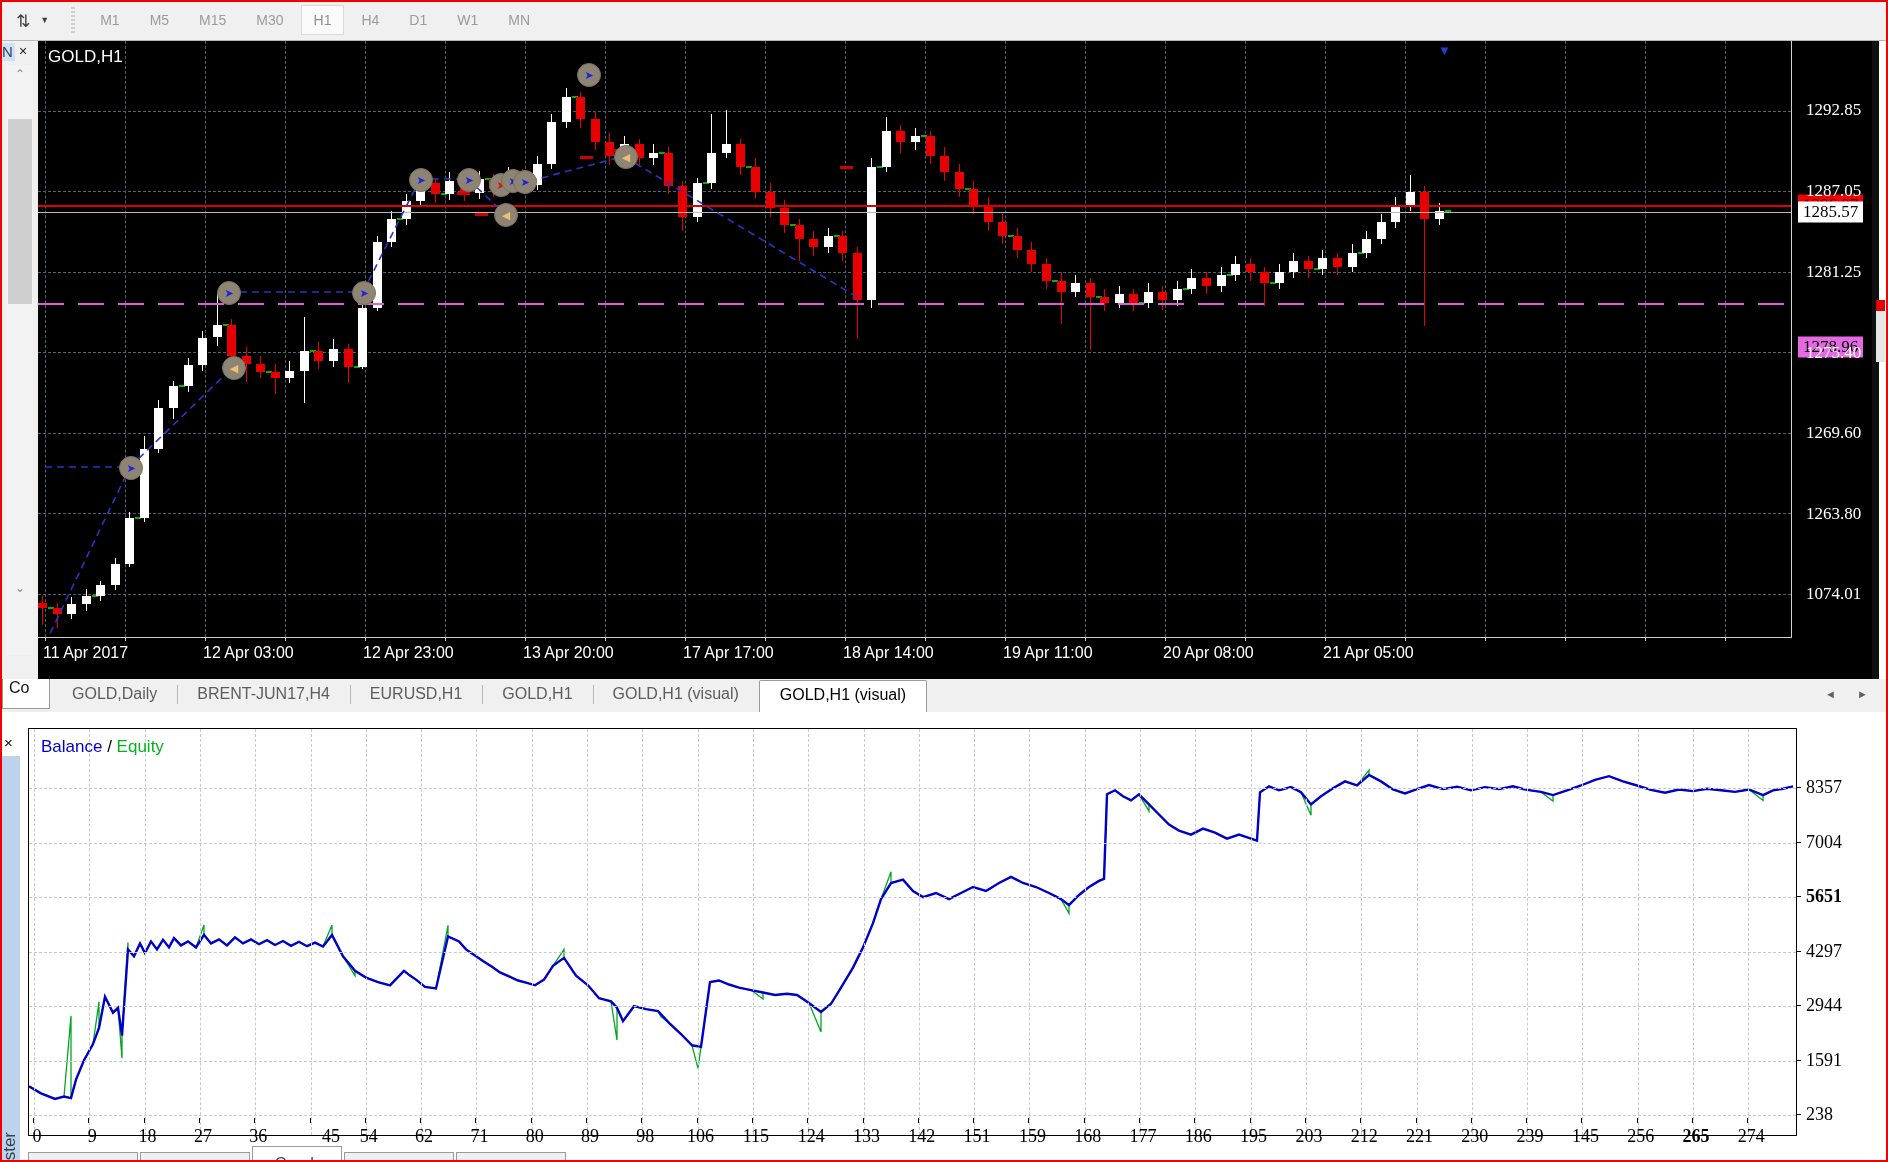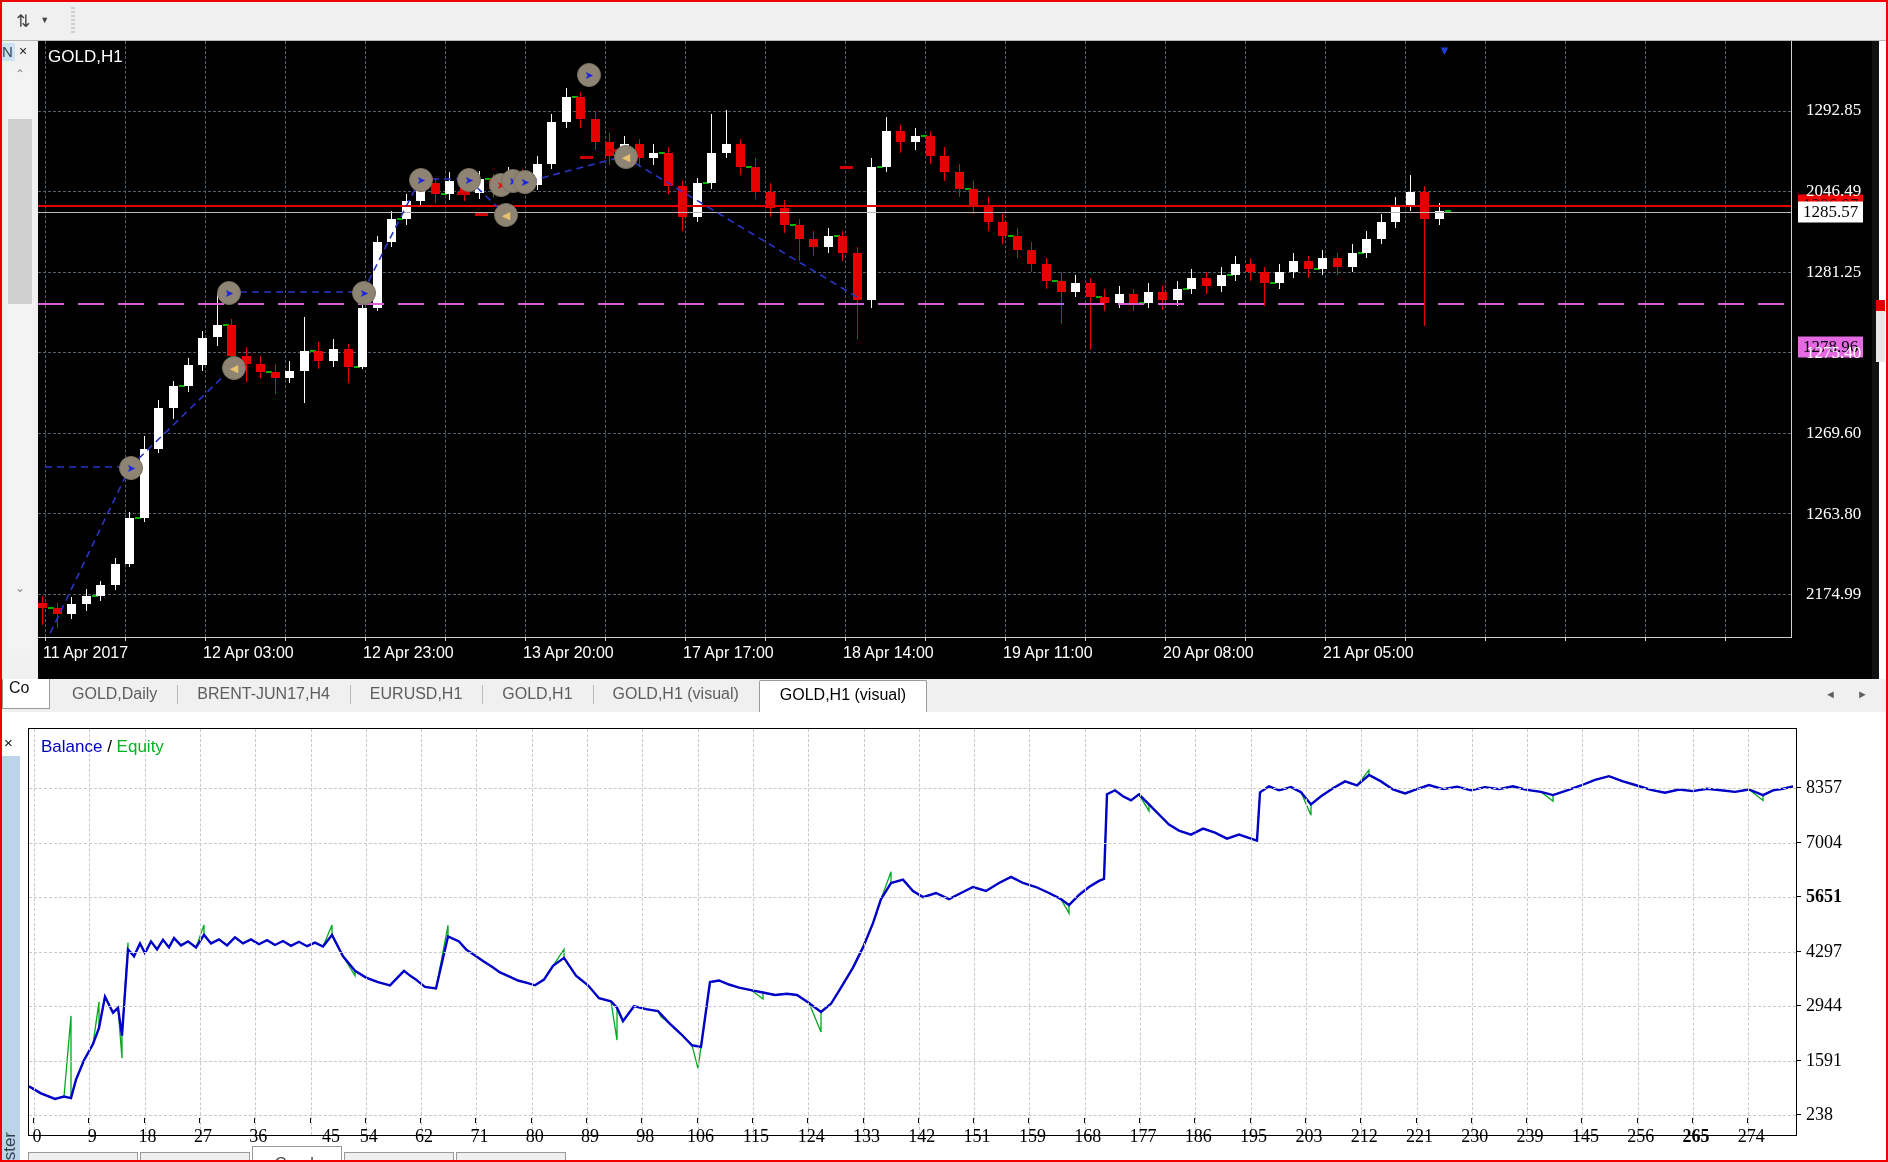--- a/index.html
+++ b/index.html
@@ -91,20 +91,31 @@
 </style>
 </head>
 <body>
 
 <div id="toolbar">
   <div id="tool-icon-group">
     <span id="tool-icon">⇄</span>
     <span id="tool-caret">▼</span>
   </div>
   <div id="tb-handle"></div>
+  <div id="tf-buttons" style="display:flex;">
+      <span class="tf-btn">M1</span>
+      <span class="tf-btn">M5</span>
+      <span class="tf-btn">M15</span>
+      <span class="tf-btn">M30</span>
+      <span class="tf-btn active">H1</span>
+      <span class="tf-btn">H4</span>
+      <span class="tf-btn">D1</span>
+      <span class="tf-btn">W1</span>
+      <span class="tf-btn">MN</span>
+    </div>
 </div>
 
 <div id="left-strip">
   <div id="nav-letter">N</div>
   <div id="nav-close">×</div>
   <div id="lscroll">
     <span class="chev" style="top:2px;">⌃</span>
     <div id="lthumb"></div>
     <span class="chev" style="bottom:60px;">⌄</span>
   </div>
@@ -458,26 +469,26 @@
       <div class="t-label" style="left: 805px;">18 Apr 14:00</div>
       <div class="t-label" style="left: 965px;">19 Apr 11:00</div>
       <div class="t-label" style="left: 1125px;">20 Apr 08:00</div>
       <div class="t-label" style="left: 1285px;">21 Apr 05:00</div>
     </div>
   <div id="price-axis">
     <div id="ask-box" class="p-box num" style="top: 163.609px;">1286.07</div>
     <div id="bid-box" class="p-box num" style="top: 170.553px;">1285.57</div>
     <div id="sl-box" class="p-box num" style="top: 262.346px;">1278.96</div>
   <div class="p-label num" style="top: 69.4554px;">1292.85</div>
-      <div class="p-label num" style="top: 150px;">2046.49</div>
+      <div class="p-label num" style="top: 150px;">1287.05</div>
       <div class="p-label num" style="top: 230.545px;">1281.25</div>
       <div class="p-label num" style="top: 311.784px;">1275.40</div>
       <div class="p-label num" style="top: 392.328px;">1269.60</div>
       <div class="p-label num" style="top: 472.873px;">1263.80</div>
-      <div class="p-label num" style="top: 553.417px;">2174.99</div>
+      <div class="p-label num" style="top: 553.417px;">1074.01</div>
     </div>
   <div id="right-edge"></div>
 </div>
 
 <div id="mini-scroll">
   <div id="mini-scroll-cap"></div>
 </div>
 
 <div id="tabbar">
   <div id="co-box">Co</div>

